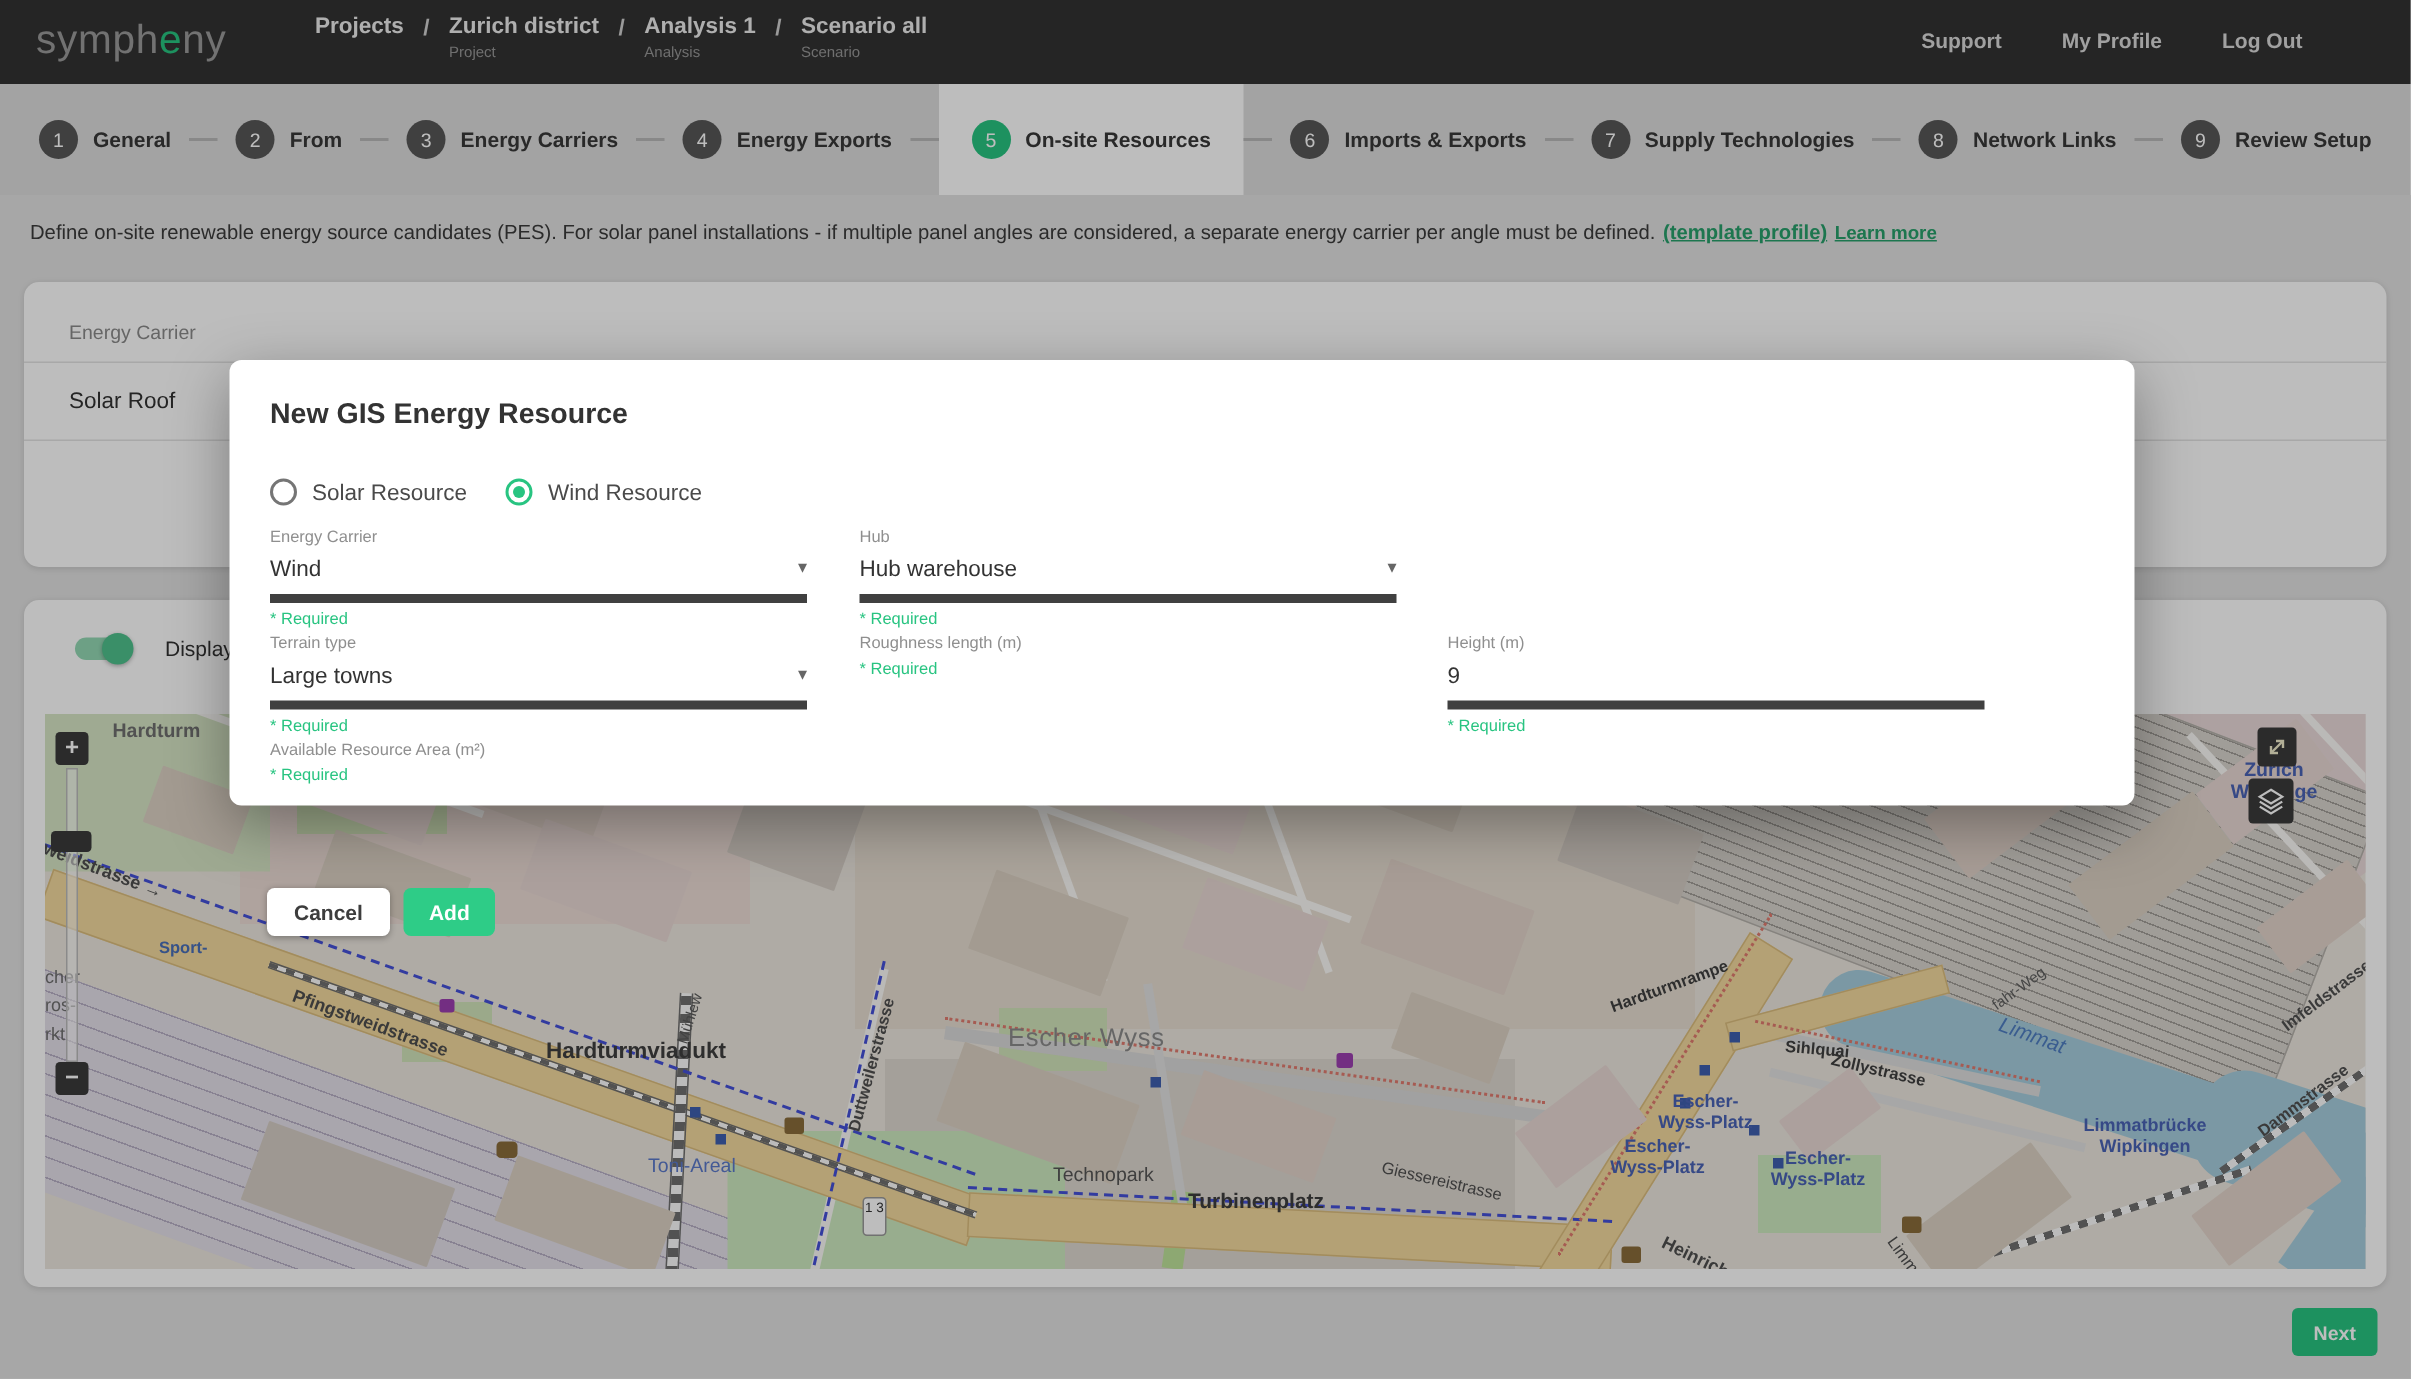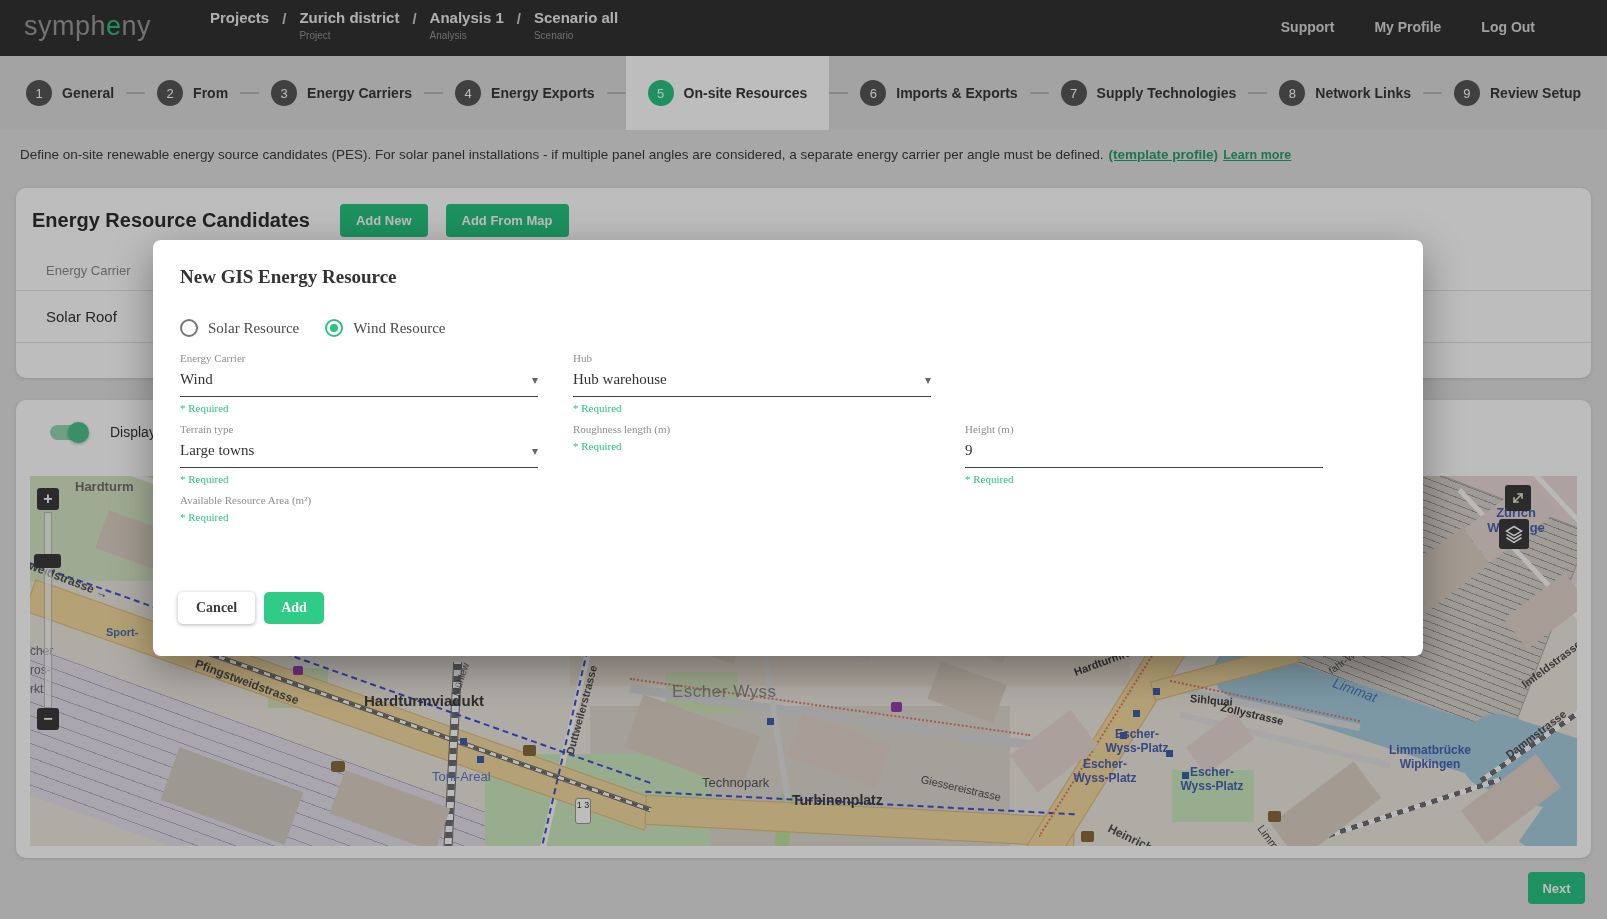--- a/index.html
+++ b/index.html
@@ -54,31 +54,31 @@
   .ml { white-space:pre-line; line-height:1.15; }
   .mk { width:7px; height:7px; background:#3f5fae; }
   .mapbtn { position:absolute; background:#3b3b3b; color:#fff; border-radius:3px; display:flex; align-items:center; justify-content:center; cursor:pointer; z-index:12; }
   .shield { position:absolute; width:16px; height:26px; background:#fff; border:1px solid #999; border-radius:3px; font-size:9px; color:#333; text-align:center; line-height:1.3; padding-top:1px; z-index:6; }
 
   
   .next-btn { position:absolute; left:1528px; top:872px; width:57px; height:32px; z-index:1; display:flex; align-items:center; justify-content:center; padding:0; }
 
   
   .overlay { position:absolute; left:0; top:0; width:1607px; height:919px; background:rgba(0,0,0,.26); z-index:50; }
-  .modal { position:absolute; left:153px; top:240px; width:1270px; height:416px; background:#fff; border-radius:8px; box-shadow:0 12px 40px rgba(0,0,0,.35); z-index:60;font-family:Liberation Serif, serif; }
+  .modal { position:absolute; left:153px; top:240px; width:1270px; height:297px; background:#fff; border-radius:8px; box-shadow:0 12px 40px rgba(0,0,0,.35); z-index:60; }
   .modal-title { position:absolute; left:27px; top:26px; font-size:19px; font-weight:600; color:#333; }
   .radio-row { position:absolute; left:27px; top:79px; display:flex; align-items:center; gap:26px; }
   .radio-opt { display:flex; align-items:center; gap:10px; cursor:pointer; }
   .radio { width:18px; height:18px; border:2px solid #757575; border-radius:50%; position:relative; flex:none; }
   .radio.sel { border-color:#28c481; }
   .radio.sel::after { content:""; position:absolute; left:3px; top:3px; width:8px; height:8px; border-radius:50%; background:#28c481; }
   .radio-label { font-size:15px; color:#4a4a4a; }
   .fld { position:absolute; width:358px; }
   .fld .flabel { font-size:11px; color:#8f8f8f; }
-  .fld .fval { display:flex; justify-content:space-between; align-items:flex-end; border-bottom:1px solid #404040; padding:7px 0 8px 0; font-size:15px; color:#333; cursor:text; }
+  .fld .fval { display:flex; justify-content:space-between; align-items:flex-start; border-bottom:6px solid #404040; padding:7px 0 8px 0; font-size:15px; color:#333; cursor:text; }
   .fld .arrow { color:#666; font-size:12px; }
   .fld .req { margin-top:5px; font-size:11px; color:#28c481; }
   .modal-btns { position:absolute; left:25px; top:352px; display:flex; gap:9px; }
   .btn-cancel { background:#fff; color:#3d3d3d; box-shadow:0 1px 4px rgba(0,0,0,.3); border:none; border-radius:5px; font-family:inherit; font-size:14px; font-weight:600; padding:8px 18px; cursor:pointer; }
   .btn-add { border:none; border-radius:5px; background:#2ecc87; color:#fff; font-family:inherit; font-size:14px; font-weight:700; padding:8px 17px; cursor:pointer; }
 </style>
 </head>
 <body>
 
 <div class="topbar">
@@ -155,25 +155,20 @@
       <span class="stepnum">9</span>
       <span class="steplabel">Review Setup</span>
     </div>
 </div>
 
 <div class="intro">
   <span>Define on-site renewable energy source candidates (PES). For solar panel installations - if multiple panel angles are considered, a separate energy carrier per angle must be defined.</span><a>(template profile)</a><a class="small">Learn more</a>
 </div>
 
 <div class="card card1">
-  <div class="card1-head">
-    <div class="card1-title">Energy Resource Candidates</div>
-    <button class="btn">Add New</button>
-    <button class="btn">Add From Map</button>
-  </div>
   <div class="tbl-header">Energy Carrier</div>
   <div class="tbl-row">Solar Roof</div>
 </div>
 
 <div class="card card2">
   <div class="toggle-row">
     <div class="switch">
         <div class="knob"></div>
       </div>
     <div class="toggle-label">Display GIS</div>

